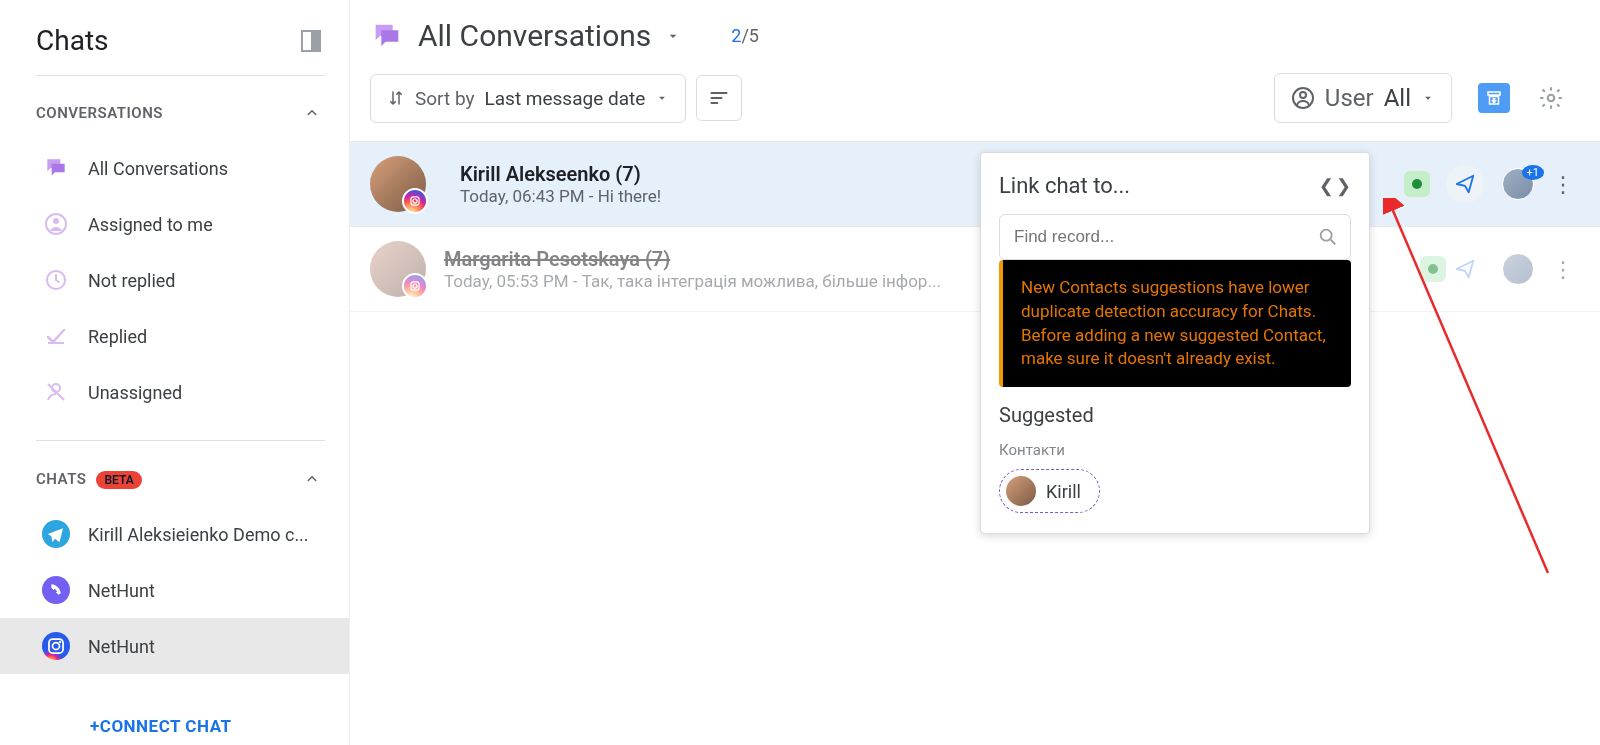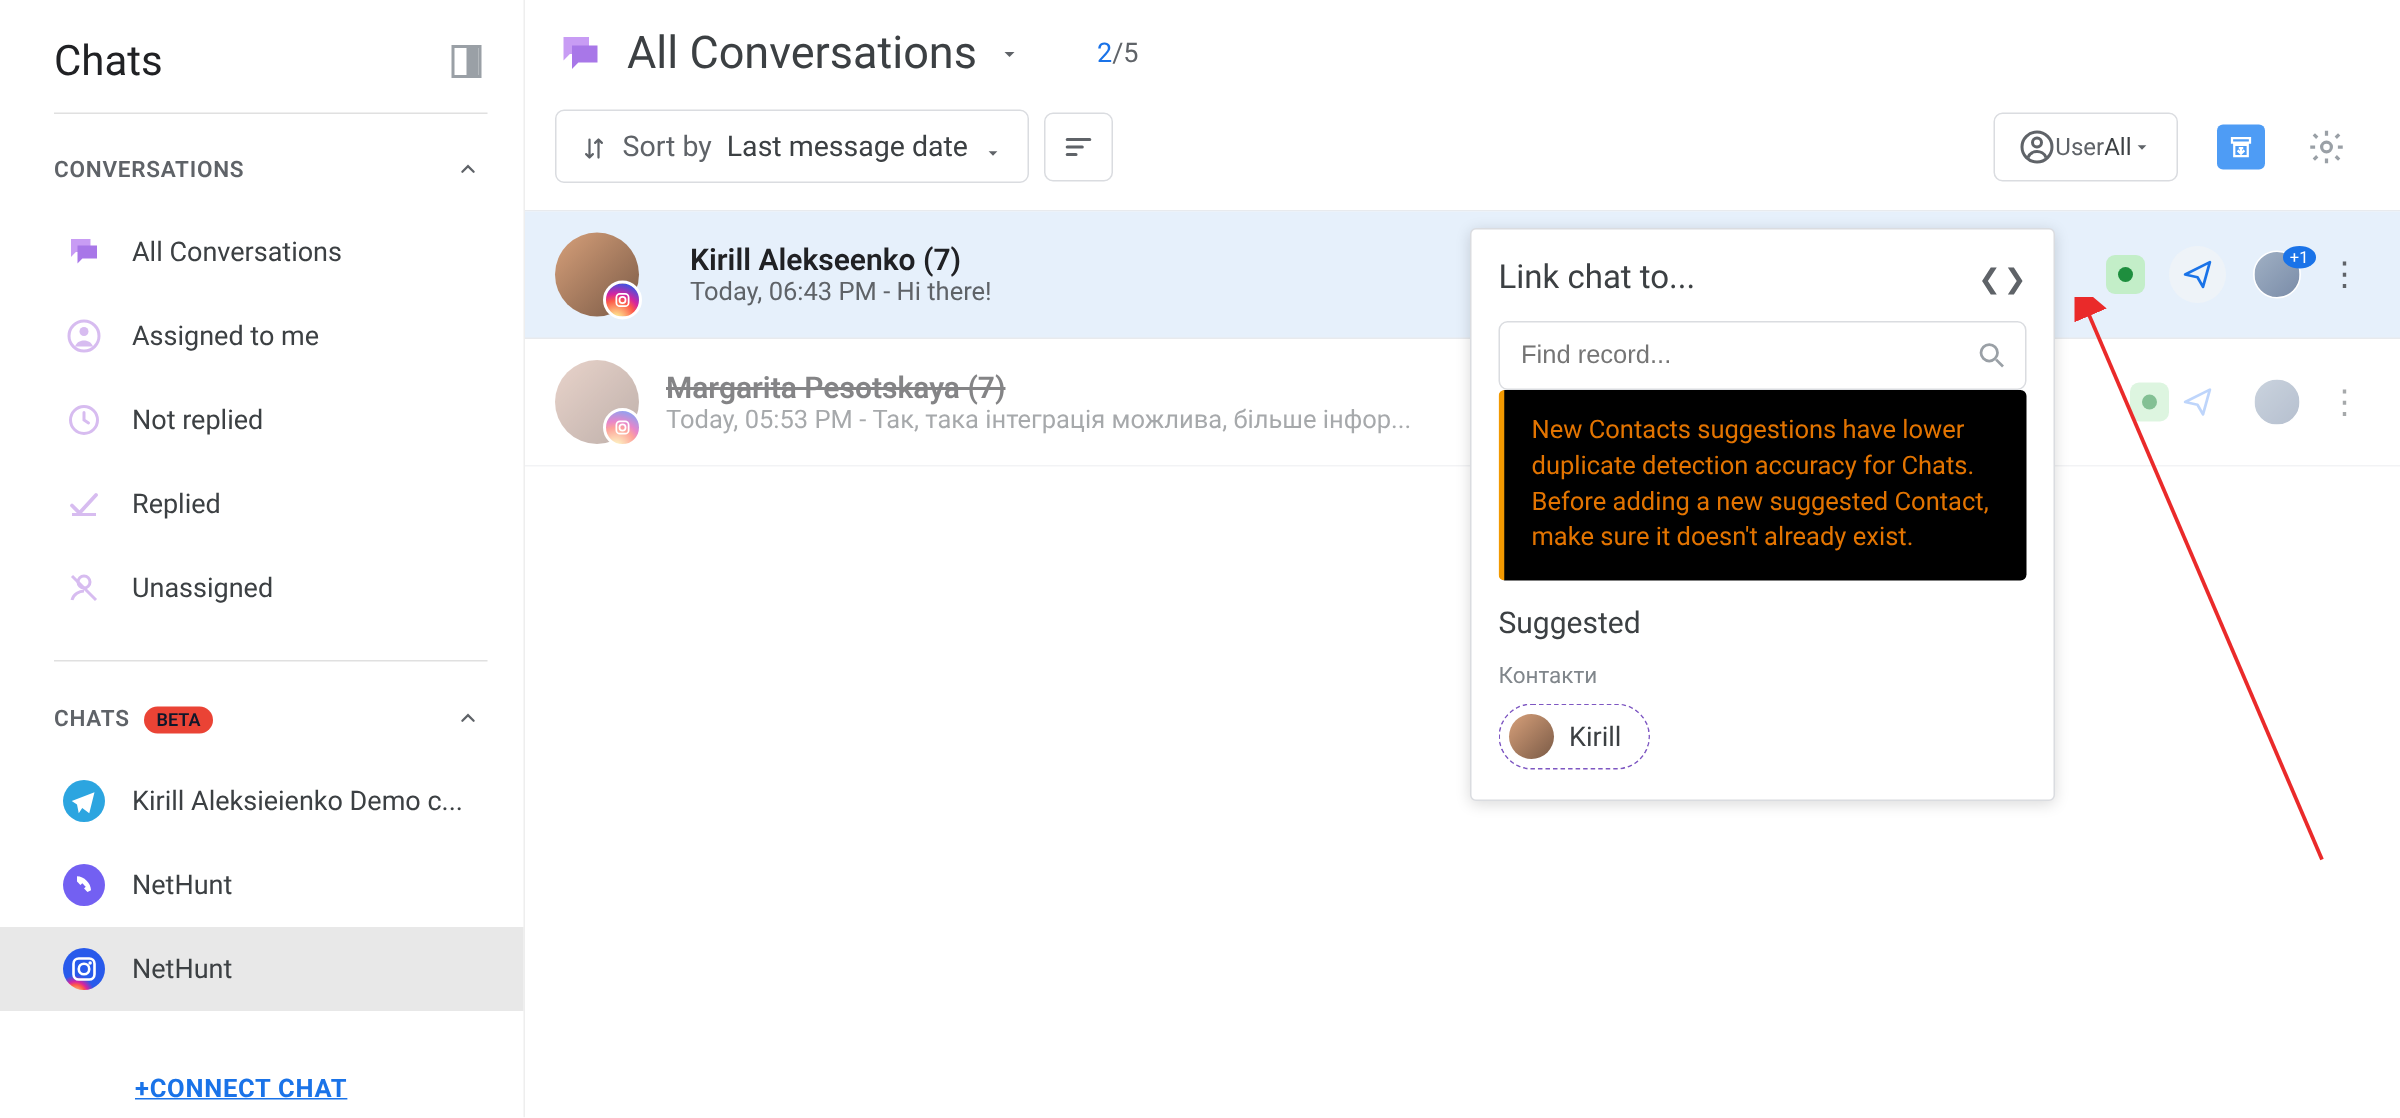--- a/index.html
+++ b/index.html
@@ -98,21 +98,20 @@
   justify-content: center;
   flex-shrink: 0;
 }
 
 .connect-chat {
   color: #1a73e8;
   font-weight: 700;
   font-size: 17px;
   letter-spacing: 0.5px;
   padding: 22px 0 0 90px;
-  text-decoration: underline;
 }
 
 
 .main {
   flex: 1;
   display: flex;
   flex-direction: column;
   position: relative;
 }
 .main-top {
@@ -134,21 +133,21 @@
 .count .cur { color: #1a73e8; }
 
 .controls-row {
   display: flex;
   align-items: center;
   padding: 10px 36px 18px 20px;
   gap: 10px;
 }
 .sort-btn {
   display: flex;
-  align-items: flex-end;
+  align-items: center;
   gap: 10px;
   border: 1px solid #dadce0;
   border-radius: 6px;
   padding: 12px 16px;
   font-size: 19px;
   color: #5f6368;
   cursor: pointer;
 }
 .sort-btn .val { color: #3c4043; }
 .icon-btn {
@@ -160,24 +159,25 @@
   align-items: center;
   justify-content: center;
   cursor: pointer;
 }
 
 .spacer { flex: 1; }
 
 .user-filter {
   display: flex;
   align-items: center;
+  gap: 10px;
   border: 1px solid #dadce0;
   border-radius: 6px;
   padding: 10px 16px;
-  font-size: 16px;
+  font-size: 24px;
   color: #3c4043;
   cursor: pointer;
 }
 .user-filter .label { color: #5f6368; }
 
 .blue-sq {
   width: 32px;
   height: 30px;
   background: #4e9cf5;
   border-radius: 4px;

